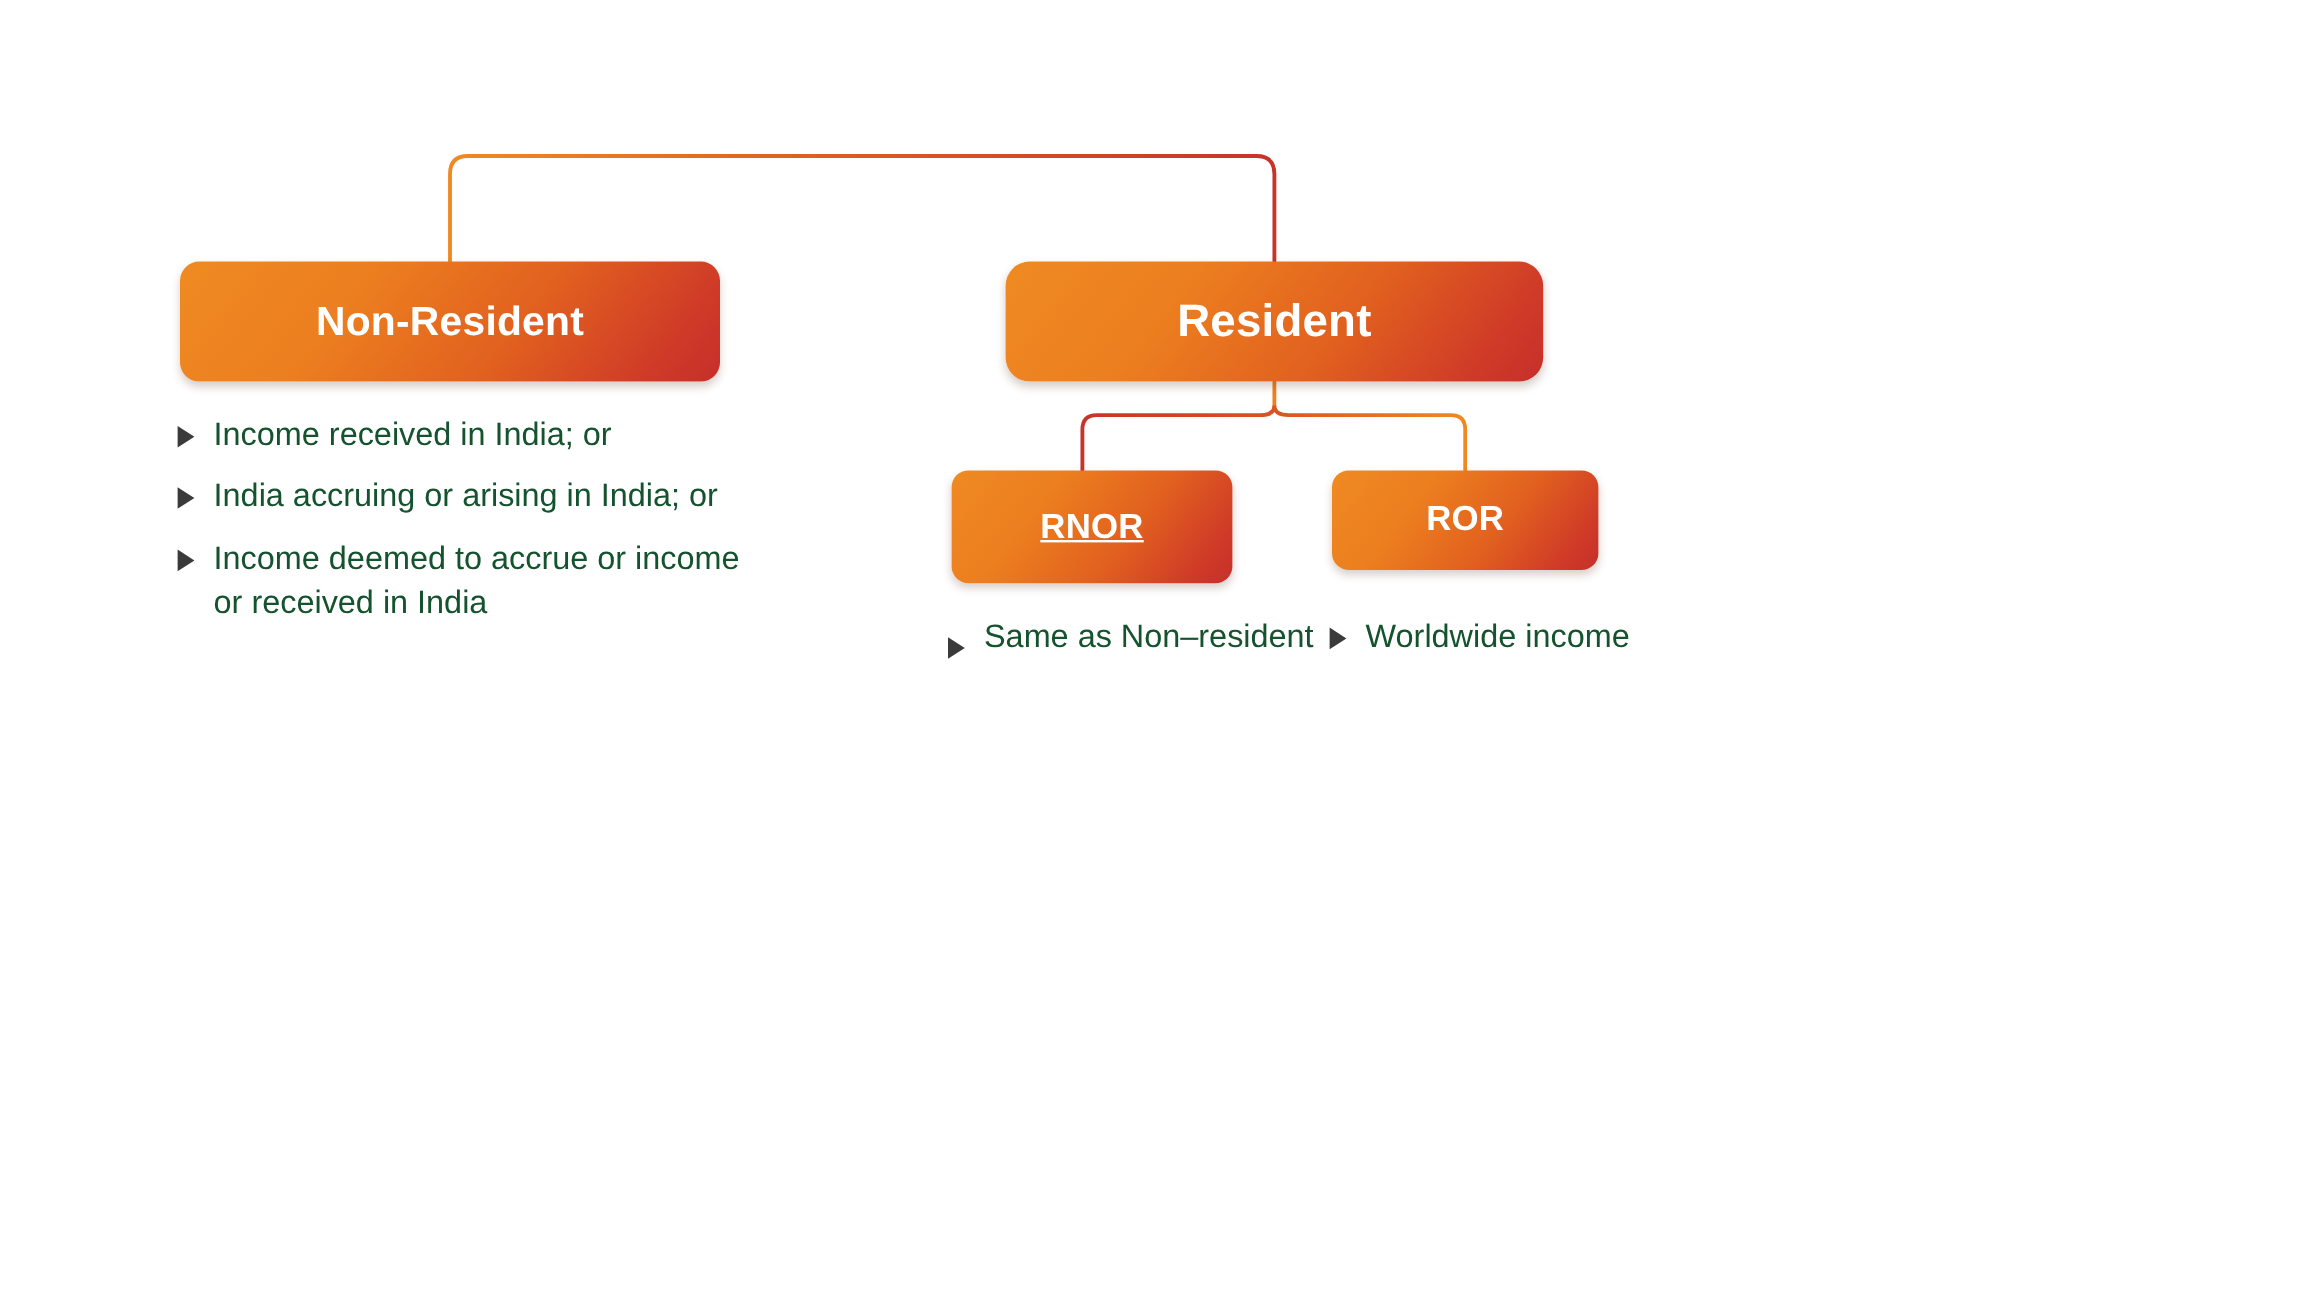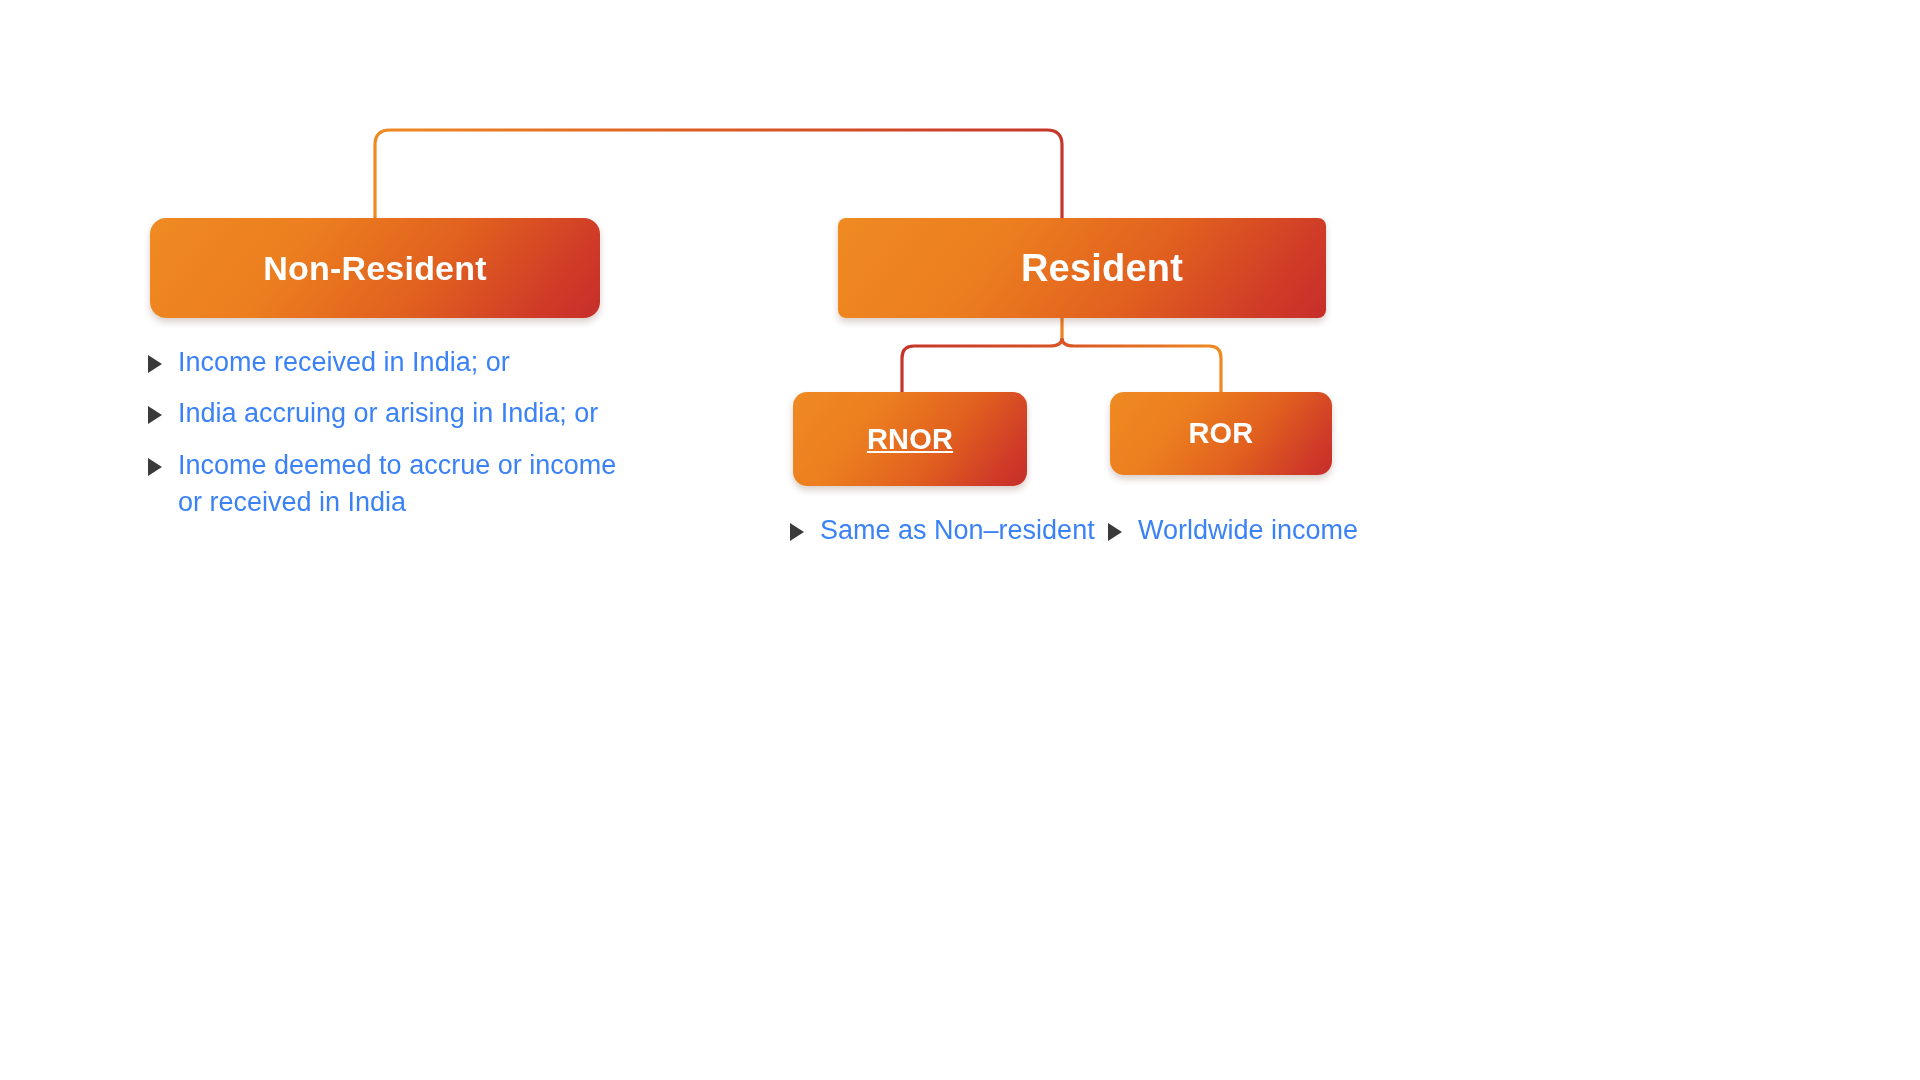--- a/index.html
+++ b/index.html
@@ -50,22 +50,21 @@
   #node-nonresident {
     left: 150px;  top: 218px;
     width: 450px; height: 100px;
     border-radius: 16px;
   }
   #node-nonresident .node-label { font-size: 34px; }
 
   #node-resident {
     left: 838px;  top: 218px;
     width: 448px; height: 100px;
-    border-radius: 8px;
-    padding-left: 40px;
+    border-radius: 20px;
   }
   #node-resident .node-label { font-size: 38px; }
 
   #node-rnor {
     left: 793px;  top: 392px;
     width: 234px; height: 94px;
     border-radius: 14px;
     text-decoration: underline;
   }
   #node-rnor .node-label { font-size: 29px; }
@@ -95,36 +94,36 @@
     width: 0;
     height: 0;
     border-left: 14px solid #3a3a3a;
     border-top: 9px solid transparent;
     border-bottom: 9px solid transparent;
     margin-top: 11px;
     margin-right: 16px;
   }
   .bullet-text {
     flex: 1 1 auto;
-    color: #3b82f6;
+    color: #14532d;
   }
 
   #bullets-nonresident {
     left: 148px;
     top: 344px;
     width: 470px;
   }
   #bullets-nonresident .bullet-row { margin-bottom: 14px; }
 
   #bullets-rnor {
     left: 790px;
     top: 512px;
     width: 330px;
   }
-  #bullets-rnor .bullet-row { margin-bottom: 14px; }
+  #bullets-rnor .bullet-row { margin-bottom: 14px; align-items: flex-end; }
 
   #bullets-ror {
     left: 1108px;
     top: 512px;
     width: 360px;
   }
 </style>
 </head>
 <body>
 

